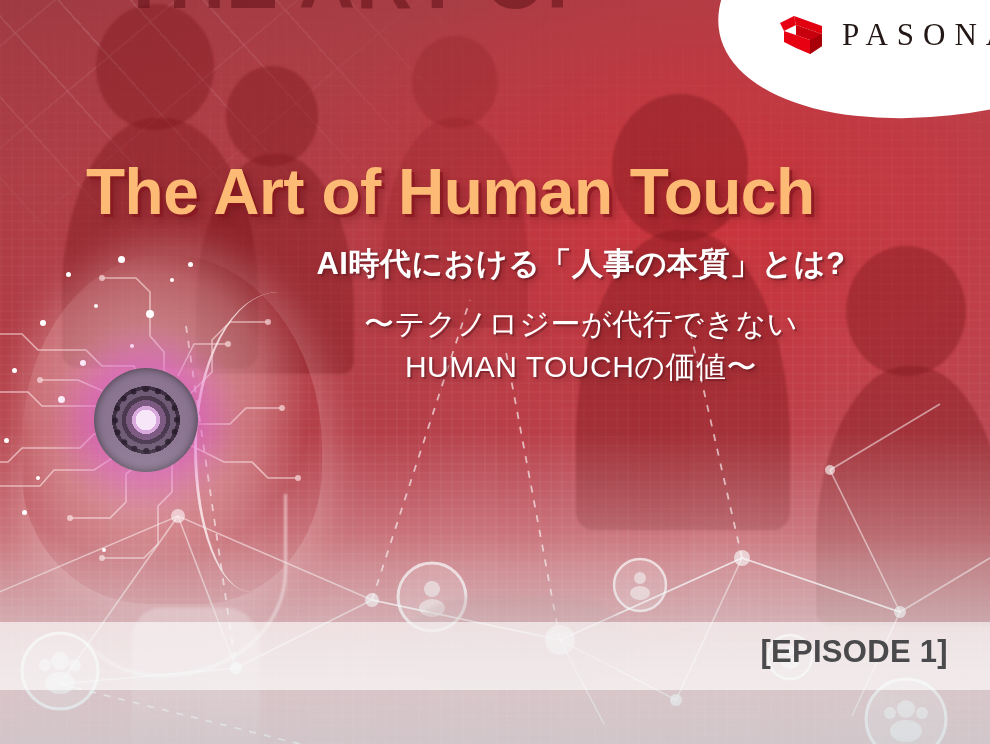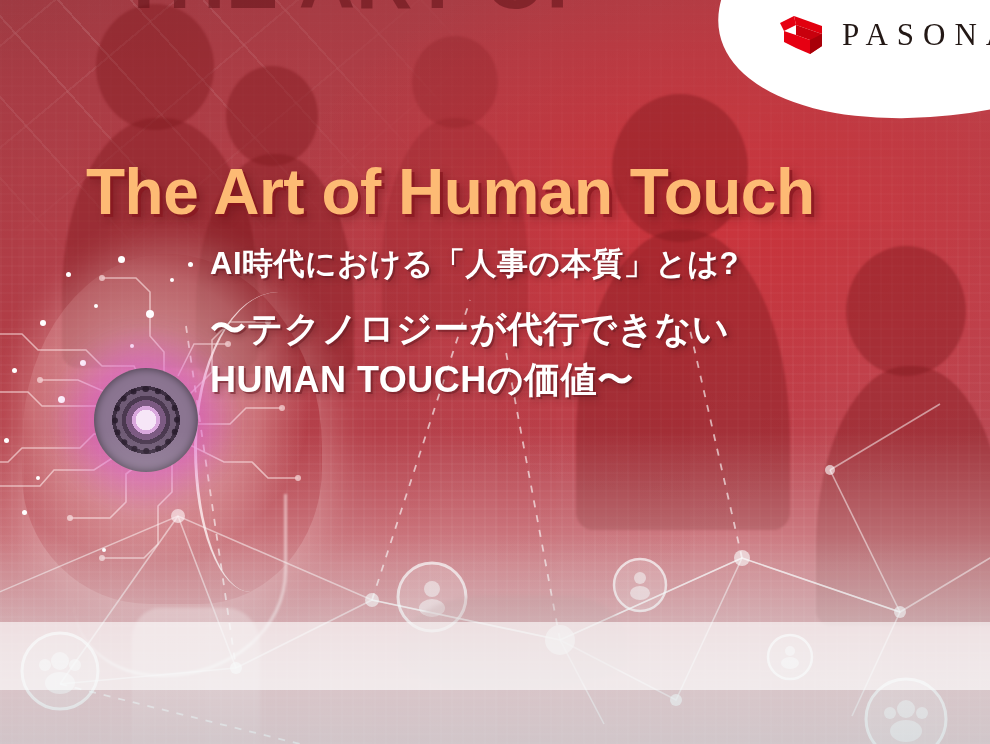--- a/index.html
+++ b/index.html
@@ -189,37 +189,37 @@
     letter-spacing: -0.5px;
     color: #fdba74;
     text-shadow: 3px 3px 0 rgba(136,22,30,.72), 5px 5px 10px rgba(90,12,18,.40);
     white-space: nowrap;
   }
 
   .subhead {
     position: absolute;
     left: 0; right: 38px;
     top: 243px;
-    text-align: left;
+    text-align: center;
     color: #ffffff;
   }
   .sub-line-1 {
     font-size: 31px;
     font-weight: 700;
     letter-spacing: .5px;
     text-shadow: 2px 2px 0 rgba(108,30,36,.55), 3px 3px 7px rgba(80,14,20,.40);
     margin-left: 210px;
   }
   .sub-block {
     margin-top: 18px;
     margin-left: 210px;
   }
   .sub-line-2, .sub-line-3 {
-    font-size: 36px;
-    font-weight: 700;
+    font-size: 30px;
+    font-weight: 400;
     letter-spacing: .5px;
     text-shadow: 2px 2px 0 rgba(108,30,36,.55), 3px 3px 7px rgba(80,14,20,.40);
     line-height: 1.42;
   }
 
   
   .episode-band {
     position: absolute;
     left: 0; right: 0;
     top: 622px;
@@ -398,14 +398,15 @@
 
   <div class="subhead">
     <div class="sub-line-1">AI時代における「人事の本質」とは?</div>
     <div class="sub-block">
       <div class="sub-line-2">〜テクノロジーが代行できない</div>
       <div class="sub-line-3">HUMAN TOUCHの価値〜</div>
     </div>
   </div>
 
   <div class="episode-band"></div>
+  <div class="episode-label">[EPISODE 1]</div>
 
 </div>
 
 </body></html>

